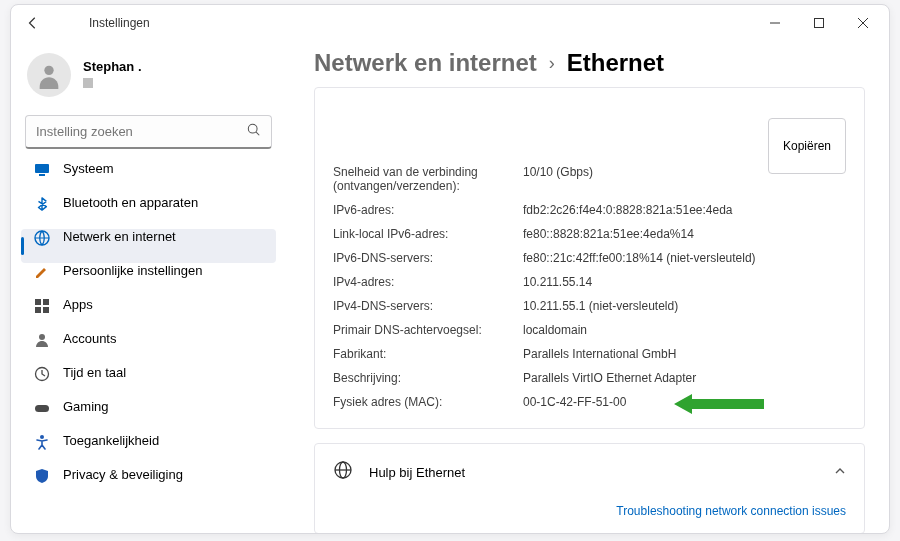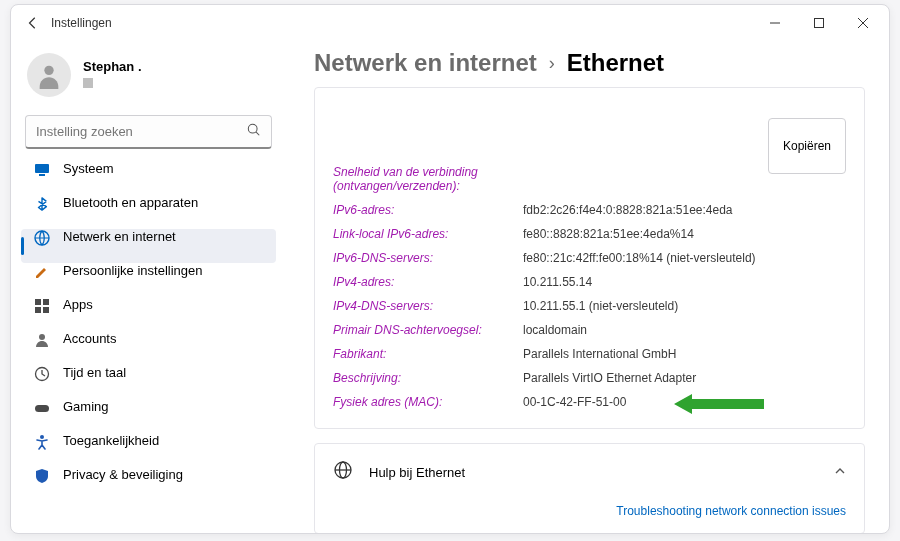--- a/index.html
+++ b/index.html
@@ -1,20 +1,20 @@
 <!DOCTYPE html>
 <html><head>
 <meta charset="utf-8">
 <style>
   * { box-sizing: border-box; margin: 0; padding: 0; font-family: "Segoe UI", sans-serif; }
   body { background: #f5f5f7; width: 900px; height: 541px; overflow: hidden; position: relative; }
 
   .window { position: absolute; top: 4px; left: 10px; width: 880px; height: 530px; background: #fff; border: 1px solid #d9d9de; border-radius: 8px; display: flex; flex-direction: column; box-shadow: 0 2px 8px rgba(0,0,0,0.06); }
 
-  .titlebar { height: 36px; display: flex; align-items: center; padding: 0 4px; }
+  .titlebar { height: 36px; display: flex; align-items: center; padding: 0 4px; gap: 38px; }
   .back-btn { width: 36px; height: 36px; display: flex; align-items: center; justify-content: center; font-size: 14px; color: #000; cursor: pointer; }
   .title-text { font-size: 12px; color: #333; }
   .win-controls { margin-left: auto; display: flex; }
   .win-btn { width: 44px; height: 36px; display: flex; align-items: center; justify-content: center; font-size: 12px; color: #333; cursor: pointer; }
   .win-btn svg { width: 10px; height: 10px; }
 
   .body { flex: 1; display: flex; min-height: 0; }
 
   .sidebar { width: 275px; padding: 6px 10px 0 10px; display: flex; flex-direction: column; }
   .user-row { display: flex; align-items: center; gap: 12px; padding: 6px 6px 14px 6px; }
@@ -40,21 +40,21 @@
   .bc-current { font-size: 24px; font-weight: 600; text-align: center; }
 
   .scroller { flex: 1; overflow-y: auto; padding-right: 4px; }
 
   .card { border: 1px solid #e5e5ea; border-radius: 4px; background: #fff; margin-bottom: 14px; }
   .props { padding: 10px 18px 14px 18px; position: relative; }
   .props .top-row { display: flex; align-items: center; margin-bottom: 6px; }
   .btn-small { margin-left: auto; padding: 20px 14px; font-size: 12px; border: 1px solid #d0d0d4; border-radius: 4px; background: #fff; cursor: pointer; }
   .cutoff { color: #a6a6a6; font-size: 12px; display: flex; gap: 70px; margin-bottom: 8px; }
   .prow { display: flex; font-size: 12px; padding: 5px 0; }
-  .plabel { width: 190px; color: #a21caf; font-style: italic; }
+  .plabel { width: 190px; color: #404040; }
   .pval { flex: 1; color: #3a3a3a; }
 
   .arrow-annot { position: absolute; right: 100px; bottom: 8px; }
   .arrow-annot svg { width: 90px; height: 24px; }
 
   .help-card { padding: 0; }
   .help-header { display: flex; align-items: center; gap: 16px; padding: 16px 18px; cursor: pointer; }
   .help-header .hicon { font-size: 18px; }
   .help-header .chev { margin-left: auto; font-size: 12px; color: #555; }
   .help-body { padding: 0 18px 14px 54px; text-align: right; }
@@ -224,20 +224,21 @@
         <div class="card props">
           <div class="top-row">
             <span class="cutoff" style="flex:1;">
               <span style="text-decoration: line-through; text-decoration-color:#fff; color:transparent; height:0;"></span>
             </span>
             <button class="btn-small" style="visibility:hidden">Bewerken</button>
           </div>
           <div id="prop-list">
               <div class="prow">
                 <div class="plabel">Snelheid van de verbinding (ontvangen/verzenden):</div>
+                <div class="pval">10/10 (Gbps)</div>
               </div>
               <div class="prow">
                 <div class="plabel">IPv6-adres:</div>
                 <div class="pval">fdb2:2c26:f4e4:0:8828:821a:51ee:4eda</div>
               </div>
               <div class="prow">
                 <div class="plabel">Link-local IPv6-adres:</div>
                 <div class="pval">fe80::8828:821a:51ee:4eda%14</div>
               </div>
               <div class="prow">

